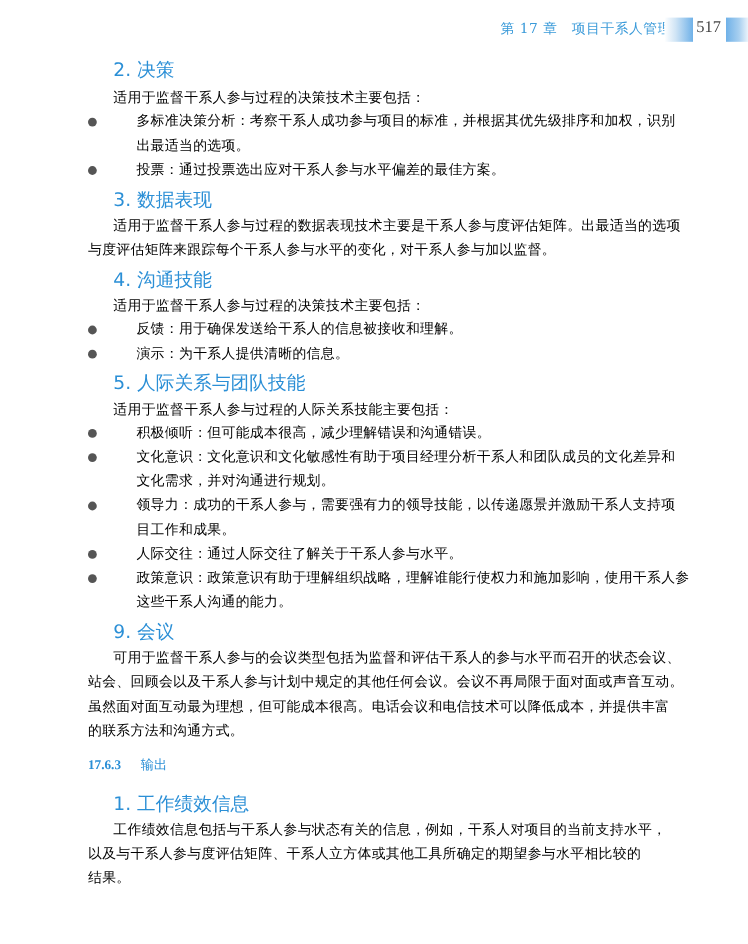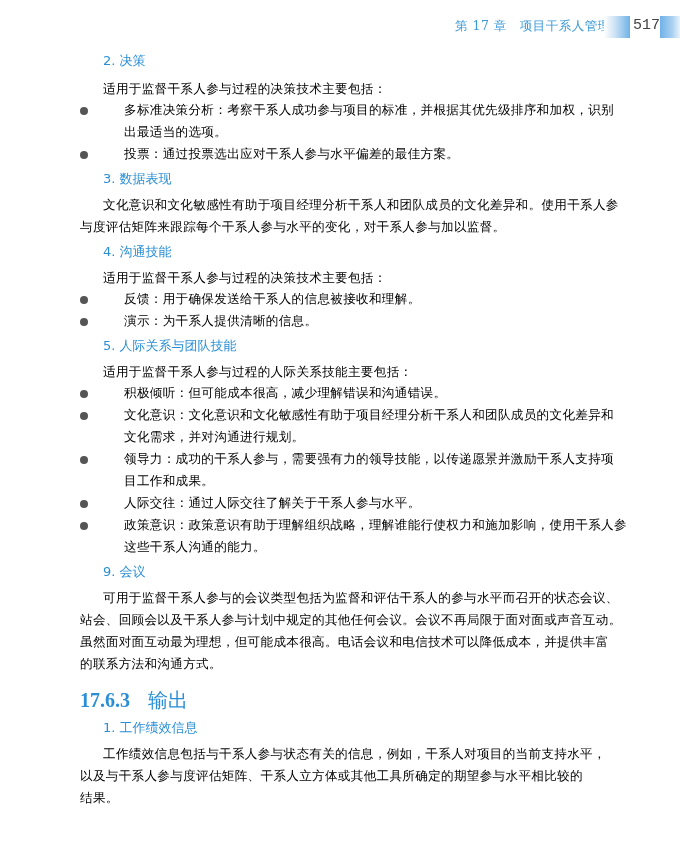--- a/index.html
+++ b/index.html
@@ -13,33 +13,33 @@
   }
   .chapter {
     position:absolute; left:455px; top:4px; font-size:12.5px; color:#3a9ad9; letter-spacing:0.5px;
     font-family: "DejaVu Serif", serif;
   }
   .grad-left {
     position:absolute; left:604px; top:2px; width:26px; height:22px;
     background: linear-gradient(to right, #ffffff 0%, #cfe4f5 40%, #6fb1e8 100%);
   }
   .pagenum {
-    position:absolute; left:633px; top:3px; font-size:15px; color:#444; font-family:Liberation Mono, monospace;
+    position:absolute; left:633px; top:3px; font-size:15px; color:#444; font-family:Liberation Serif, serif;
   }
   .grad-right {
     position:absolute; left:660px; top:2px; width:20px; height:22px;
     background: linear-gradient(to right, #6fb1e8 0%, #a9d0f0 60%, #e9f3fb 100%);
   }
   .content { position:absolute; left:0; top:0; width:680px; }
   .h3 {
-    position:absolute; left:103px; font-size:13px; color:#2b8fd6;
+    position:absolute; left:103px; font-size:17px; color:#2b8fd6;
     font-family:"DejaVu Sans", sans-serif;
   }
   .h2 {
-    position:absolute; left:80px; font-size:20px; color:#2b8fd6; font-weight:bold;
+    position:absolute; left:80px; font-size:12px; color:#2b8fd6; font-weight:bold;
     font-family:"Liberation Serif", serif;
   }
   .h2 .t { font-weight:normal; margin-left:18px; font-family:"DejaVu Serif", serif; }
   .line {
     position:absolute; font-size:12.6px; color:#000000; white-space:nowrap; letter-spacing:0.3px;
   }
   .bullet {
     position:absolute; left:80px; width:8px; height:8px; border-radius:50%; background:#555;
   }
 </style>
@@ -57,21 +57,21 @@
 
   <div class="h3" style="top:52px">2. 决策</div>
   <div class="line" style="left:103px;top:81px">适用于监督干系人参与过程的决策技术主要包括：</div>
   <span class="bullet" style="top:107px"></span>
   <div class="line" style="left:124px;top:102px">多标准决策分析：考察干系人成功参与项目的标准，并根据其优先级排序和加权，识别</div>
   <div class="line" style="left:124px;top:124px">出最适当的选项。</div>
   <span class="bullet" style="top:151px"></span>
   <div class="line" style="left:124px;top:146px">投票：通过投票选出应对干系人参与水平偏差的最佳方案。</div>
 
   <div class="h3" style="top:170px">3. 数据表现</div>
-  <div class="line" style="left:103px;top:197px">文化意识和文化敏感性有助于项目经理分析干系人和团队成员的文化差异和。使用干系人参</div>
+  <div class="line" style="left:103px;top:197px">适用于监督干系人参与过程的数据表现技术主要是干系人参与度评估矩阵。出最适当的选项</div>
   <div class="line" style="left:80px;top:219px">与度评估矩阵来跟踪每个干系人参与水平的变化，对干系人参与加以监督。</div>
 
   <div class="h3" style="top:243px">4. 沟通技能</div>
   <div class="line" style="left:103px;top:270px">适用于监督干系人参与过程的决策技术主要包括：</div>
   <span class="bullet" style="top:296px"></span>
   <div class="line" style="left:124px;top:291px">反馈：用于确保发送给干系人的信息被接收和理解。</div>
   <span class="bullet" style="top:318px"></span>
   <div class="line" style="left:124px;top:313px">演示：为干系人提供清晰的信息。</div>
 
   <div class="h3" style="top:337px">5. 人际关系与团队技能</div>

